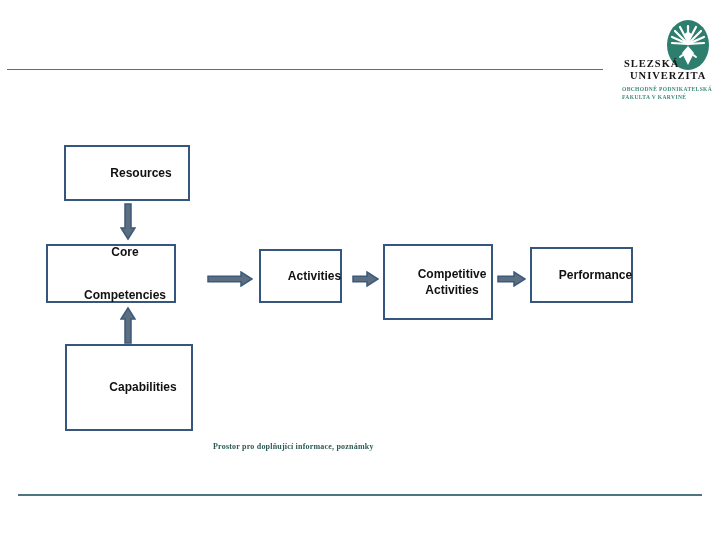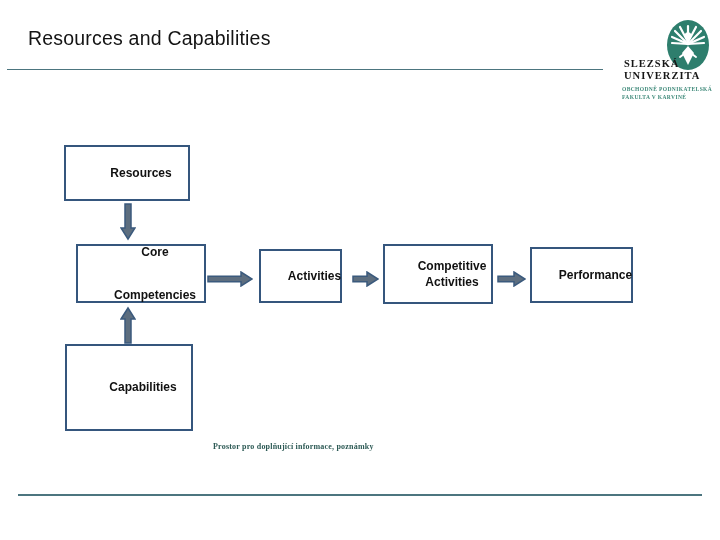--- a/index.html
+++ b/index.html
@@ -21,58 +21,57 @@
          background:var(--rule-line);}
 
   
   .logo{position:absolute;left:620px;top:7px;width:98px;height:98px;}
   .emblem{position:absolute;left:47px;top:13px;width:42px;height:50px;
           background:var(--logo-teal);border-radius:50%;overflow:hidden;}
   .emblem svg{display:block;width:100%;height:100%;}
   .logo-name{position:absolute;font-family:"Liberation Serif",serif;font-weight:700;
           color:#161616;letter-spacing:1px;white-space:nowrap;}
   .logo-name1{left:4px;top:51px;font-size:10.5px;}
-  .logo-name2{left:4px;top:63px;font-size:10.5px;}
+  .logo-name2{left:10px;top:63px;font-size:10.5px;}
   .logo-sub{position:absolute;font-family:"Liberation Serif",serif;font-weight:700;
           color:var(--logo-subtext-teal);font-size:5.5px;letter-spacing:0.4px;white-space:nowrap;}
   .logo-sub1{left:2px;top:79px;}
   .logo-sub2{left:2px;top:87px;}
 
   
   .box{position:absolute;background:var(--box-fill);border:2px solid var(--box-border);
        display:flex;flex-direction:column;align-items:center;justify-content:center;
        font-size:12px;font-weight:700;color:var(--box-text);line-height:1.35;
        text-align:right;padding-left:28px;}
   .box span{display:block;}
   .b-resources{left:64px;top:145px;width:126px;height:56px;}
-  .b-core{left:76px;top:244px;width:130px;height:59px;gap:26px;}
+  .b-core{left:46px;top:244px;width:130px;height:59px;gap:26px;}
   .b-capabilities{left:65px;top:344px;width:128px;height:87px;}
   .b-activities{left:259px;top:249px;width:83px;height:54px;}
-  .b-competitive{left:383px;top:244px;width:110px;height:60px;}
+  .b-competitive{left:383px;top:244px;width:110px;height:76px;}
   .b-performance{left:530px;top:247px;width:103px;height:56px;}
 
   .arrow{position:absolute;}
   .arrow svg{display:block;width:100%;height:100%;}
   .arrow polygon{fill:var(--arrow-fill);stroke:var(--arrow-stroke);stroke-width:1.5;}
   .a-down{left:120px;top:203px;width:16px;height:38px;}
   .a-up{left:120px;top:306px;width:16px;height:38px;}
   .a-r1{left:207px;top:271px;width:46px;height:16px;}
   .a-r2{left:352px;top:271px;width:27px;height:16px;}
   .a-r3{left:497px;top:271px;width:29px;height:16px;}
 
   .footer-note{position:absolute;left:213px;top:442px;width:300px;
        font-family:"Liberation Serif",serif;font-weight:700;font-size:8px;
        color:var(--footer-text);letter-spacing:0.2px;}
 </style>
 </head>
 <body>
 
 <div class="slide">
 
-  <div class="title">Resources and Capabilities</div>
   <div class="title-rule"></div>
 
   <div class="logo">
     <div class="emblem">
       <svg viewBox="0 0 42 50" xmlns="http://www.w3.org/2000/svg">
         <g stroke="#ffffff" stroke-width="2.2" stroke-linecap="round" fill="none">
           <path d="M21 24 L8 11"></path>
           <path d="M21 24 L5 17"></path>
           <path d="M21 24 L5 23"></path>
           <path d="M21 24 L34 11"></path>

